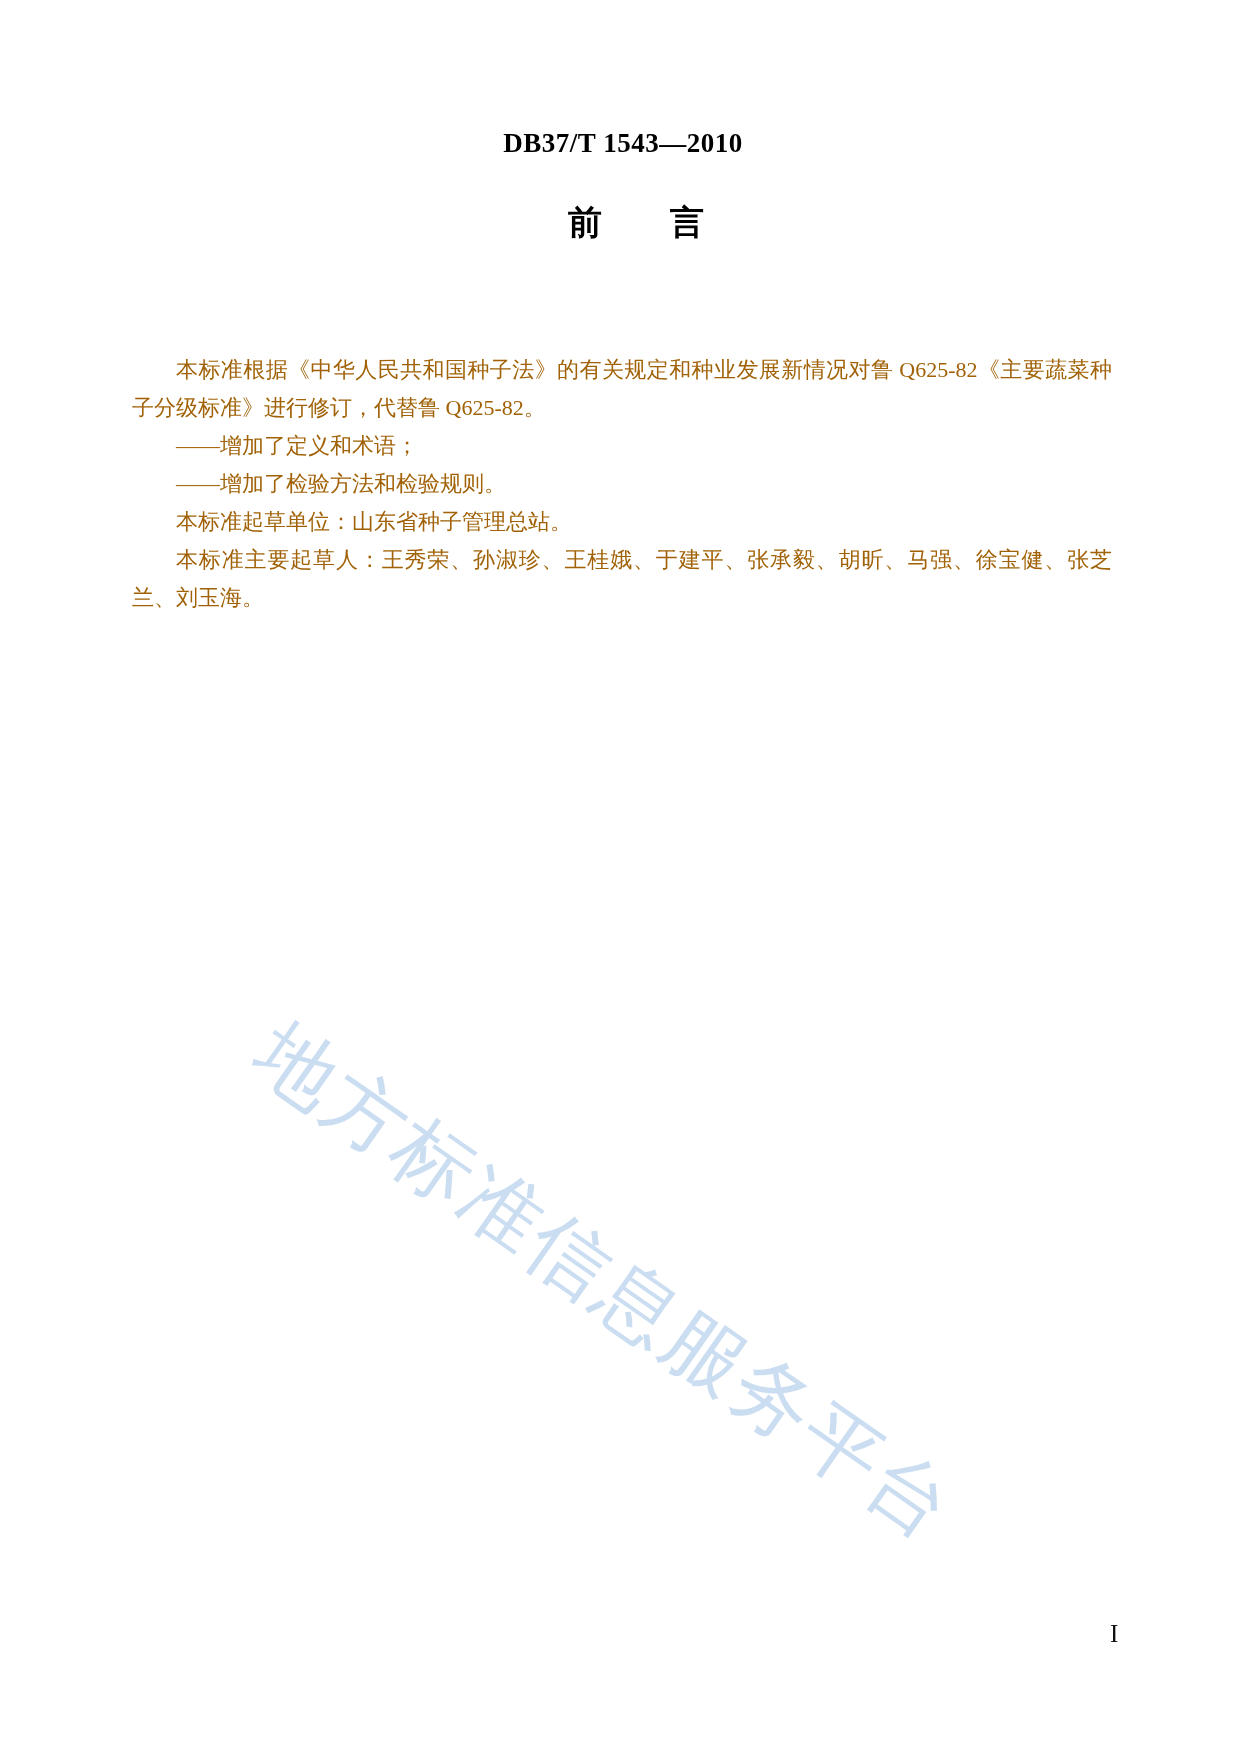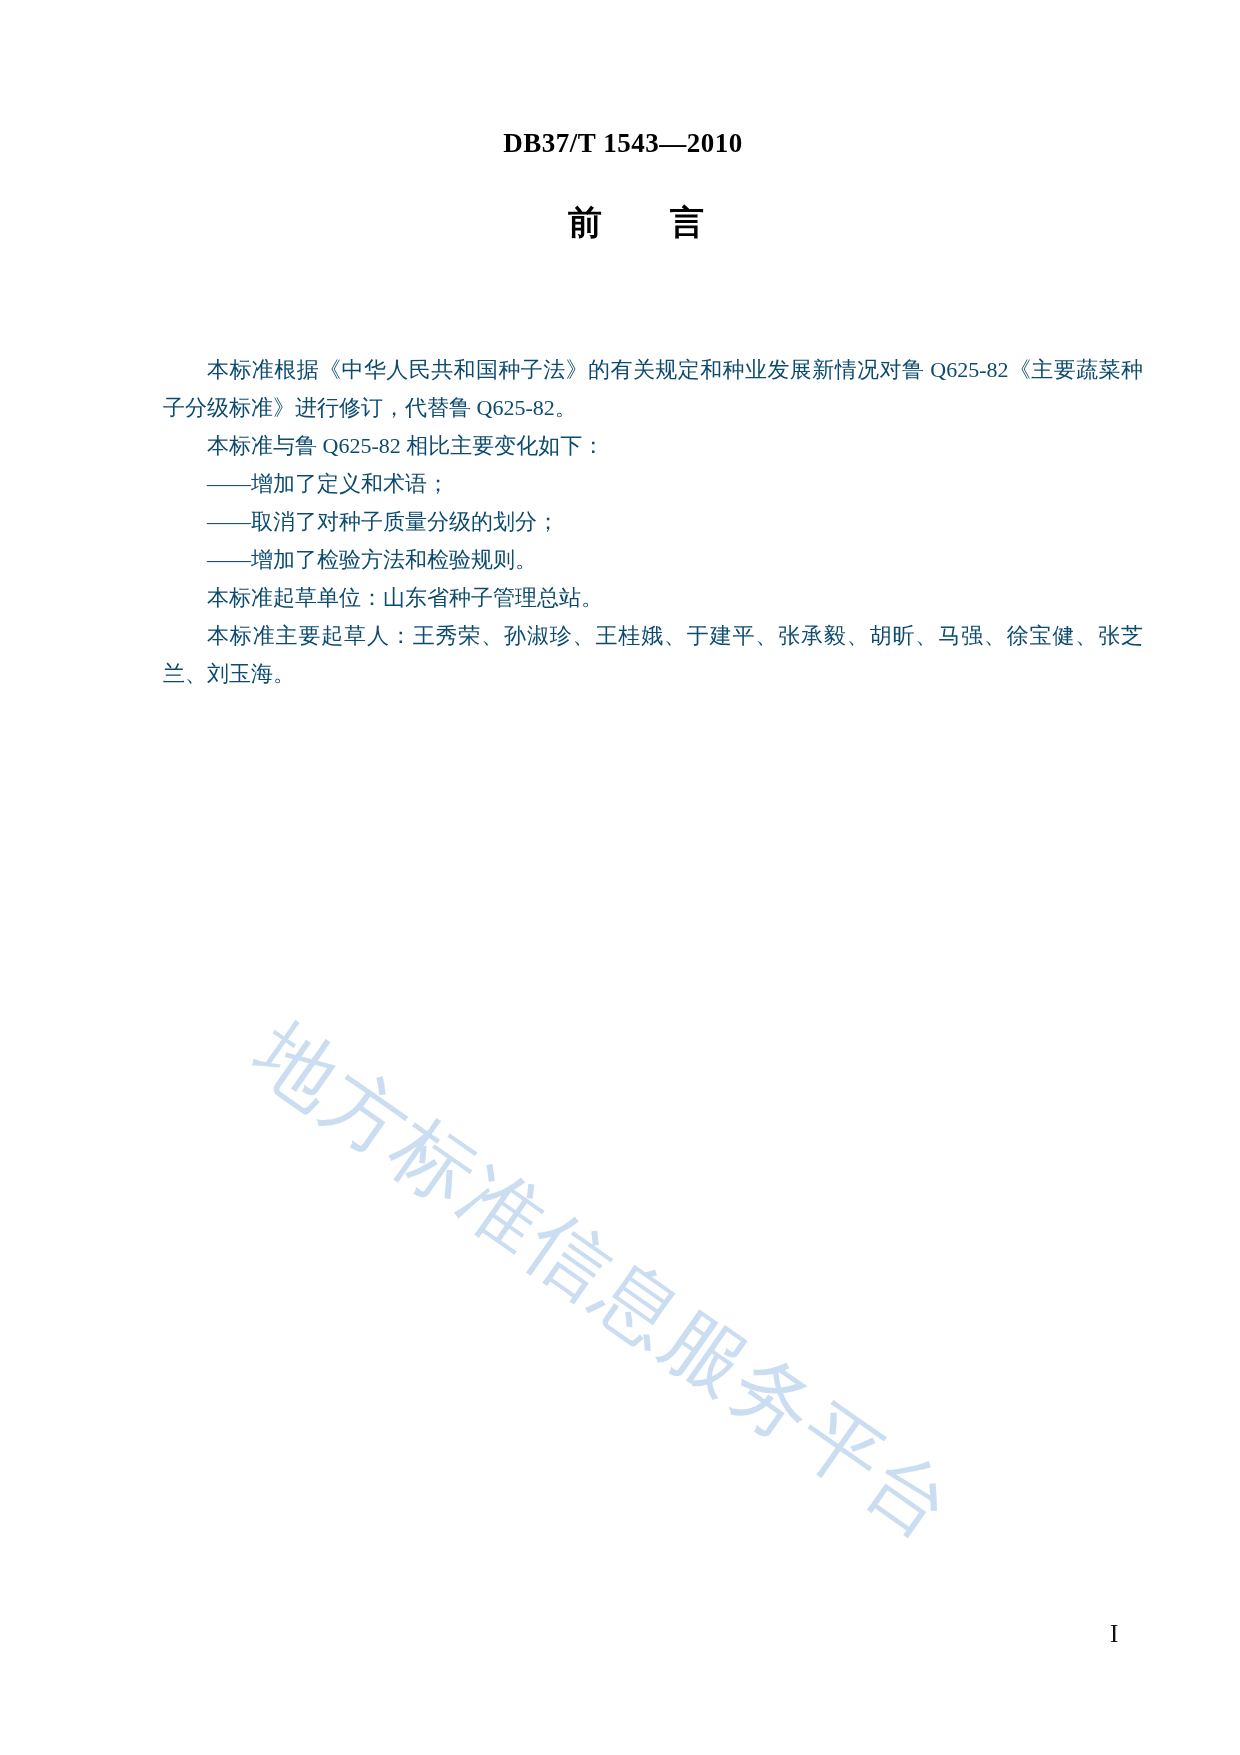--- a/index.html
+++ b/index.html
@@ -42,22 +42,21 @@
     white-space: pre;
   }
   .doc-body {
     position: absolute;
     top: 351px;
     left: 132px;
     width: 980px;
     font-size: 22px;
     line-height: 38px;
     text-align: justify;
-    color: #0c4a6e;
-    margin-left: 31px;
+    color: #a16207;
   }
   .doc-body p {
     margin: 0;
     padding: 0;
     text-indent: 2em;
   }
   .watermark {
     position: absolute;
     left: 295px;
     top: 1000px;
@@ -84,23 +83,21 @@
 <body>
 
 <div class="page">
 
   <div class="doc-number">DB37/T 1543—2010</div>
 
   <div class="doc-title">前　　言</div>
 
   <div class="doc-body">
     <p>本标准根据《中华人民共和国种子法》的有关规定和种业发展新情况对鲁 Q625-82《主要蔬菜种子分级标准》进行修订，代替鲁 Q625-82。</p>
-    <p>本标准与鲁 Q625-82 相比主要变化如下：</p>
     <p>——增加了定义和术语；</p>
-    <p>——取消了对种子质量分级的划分；</p>
     <p>——增加了检验方法和检验规则。</p>
     <p>本标准起草单位：山东省种子管理总站。</p>
     <p>本标准主要起草人：王秀荣、孙淑珍、王桂娥、于建平、张承毅、胡昕、马强、徐宝健、张芝兰、刘玉海。</p>
   </div>
 
   <div class="watermark">地方标准信息服务平台</div>
 
   <div class="page-number">I</div>
 
 </div>

